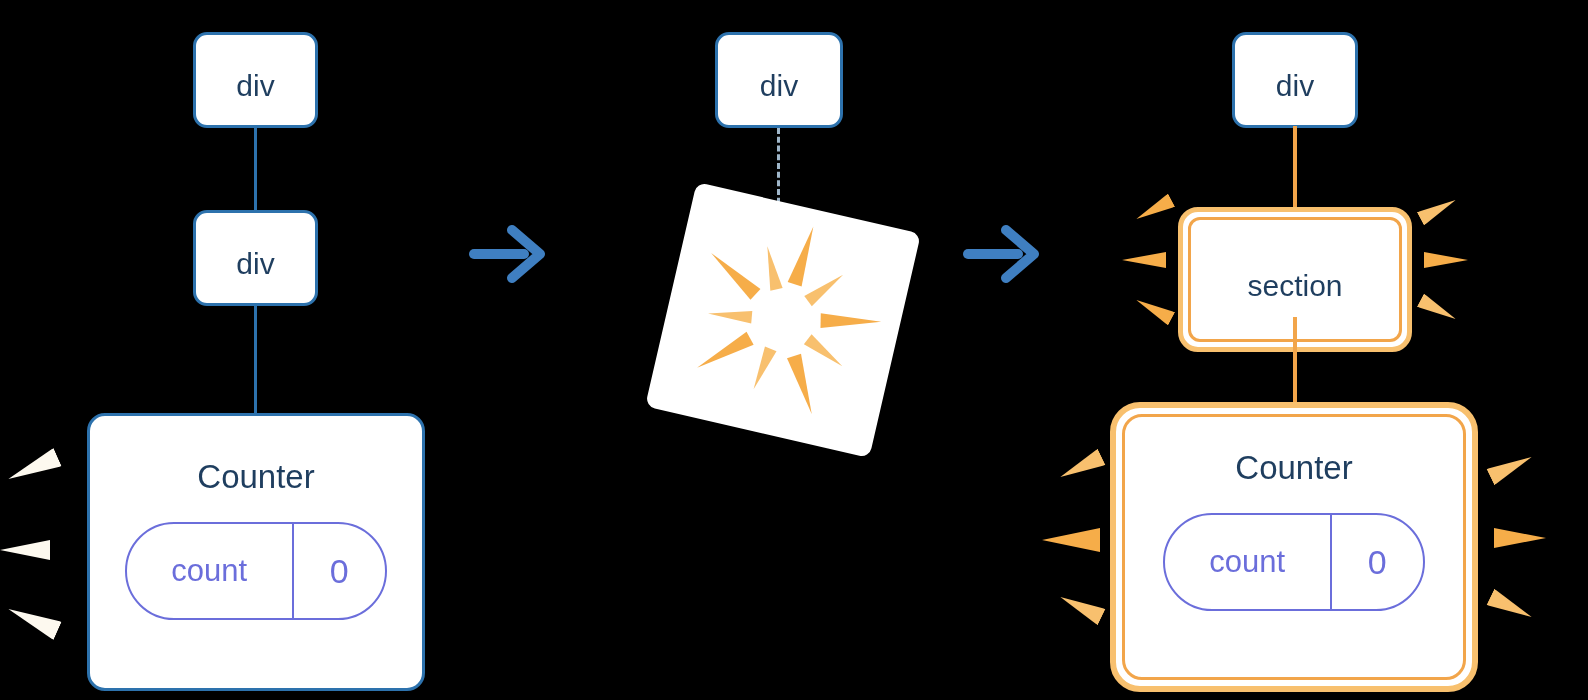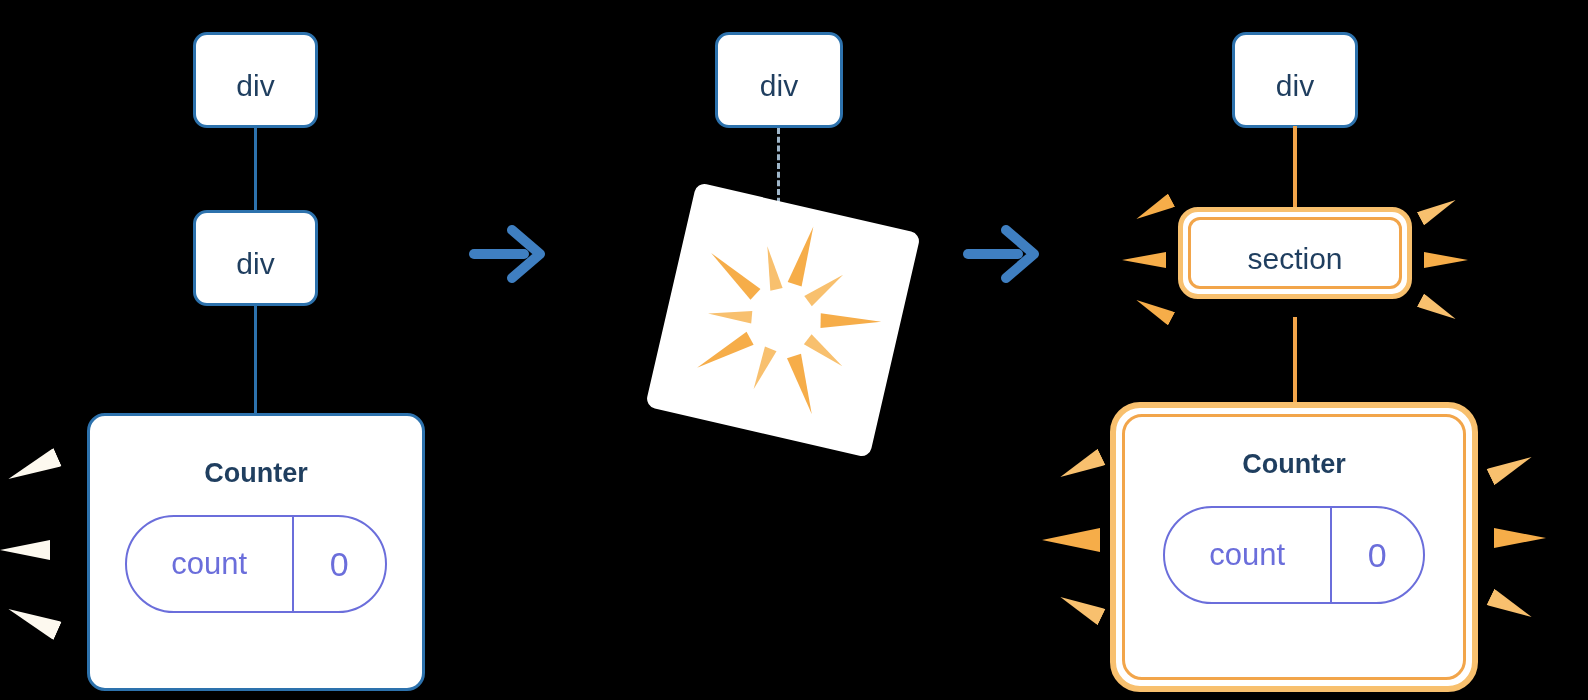--- a/index.html
+++ b/index.html
@@ -45,21 +45,21 @@
   .counter-card{
     position:absolute;
     background:var(--card-bg);
     border:3px solid var(--node-border);
     border-radius:18px;
     display:flex;flex-direction:column;align-items:center;
     box-sizing:border-box;
   }
   .counter-title{
     margin-top:42px;
-    font-size:27px;font-weight:700;
+    font-size:33px;font-weight:400;
     color:var(--node-text);
     text-align:right;
   }
   .state-pill{
     margin-top:26px;
     width:262px;height:98px;
     border:2.5px solid var(--pill-purple);
     border-radius:60px;
     background:var(--card-bg);
     display:flex;overflow:hidden;
@@ -186,21 +186,21 @@
 
   <div class="connector-orange" style="left:1293px;top:126px;width:4px;height:83px"></div>
 
   <div class="spark spark-left spark-orange" style="left:1134px;top:202px;width:40px;height:15px;transform:rotate(-28deg)"></div>
   <div class="spark spark-left spark-orange" style="left:1122px;top:252px;width:44px;height:16px"></div>
   <div class="spark spark-left spark-orange" style="left:1134px;top:302px;width:40px;height:15px;transform:rotate(28deg)"></div>
   <div class="spark spark-right spark-glow" style="left:1418px;top:202px;width:40px;height:15px;transform:rotate(-28deg)"></div>
   <div class="spark spark-right spark-orange" style="left:1424px;top:252px;width:44px;height:16px"></div>
   <div class="spark spark-right spark-glow" style="left:1418px;top:302px;width:40px;height:15px;transform:rotate(28deg)"></div>
 
-  <div class="glow-wrap-small" style="left:1178px;top:207px;width:234px;height:92px">
+  <div class="glow-wrap-small" style="left:1178px;top:207px;width:234px;height:145px">
     <div class="inner-box section-inner">
       <span class="node-label">section</span>
     </div>
   </div>
 
   <div class="connector-orange" style="left:1293px;top:317px;width:4px;height:87px"></div>
 
   <div class="spark spark-left spark-glow" style="left:1058px;top:458px;width:46px;height:18px;transform:rotate(-26deg)"></div>
   <div class="spark spark-left spark-orange" style="left:1042px;top:528px;width:58px;height:24px"></div>
   <div class="spark spark-left spark-glow" style="left:1058px;top:598px;width:46px;height:18px;transform:rotate(26deg)"></div>

